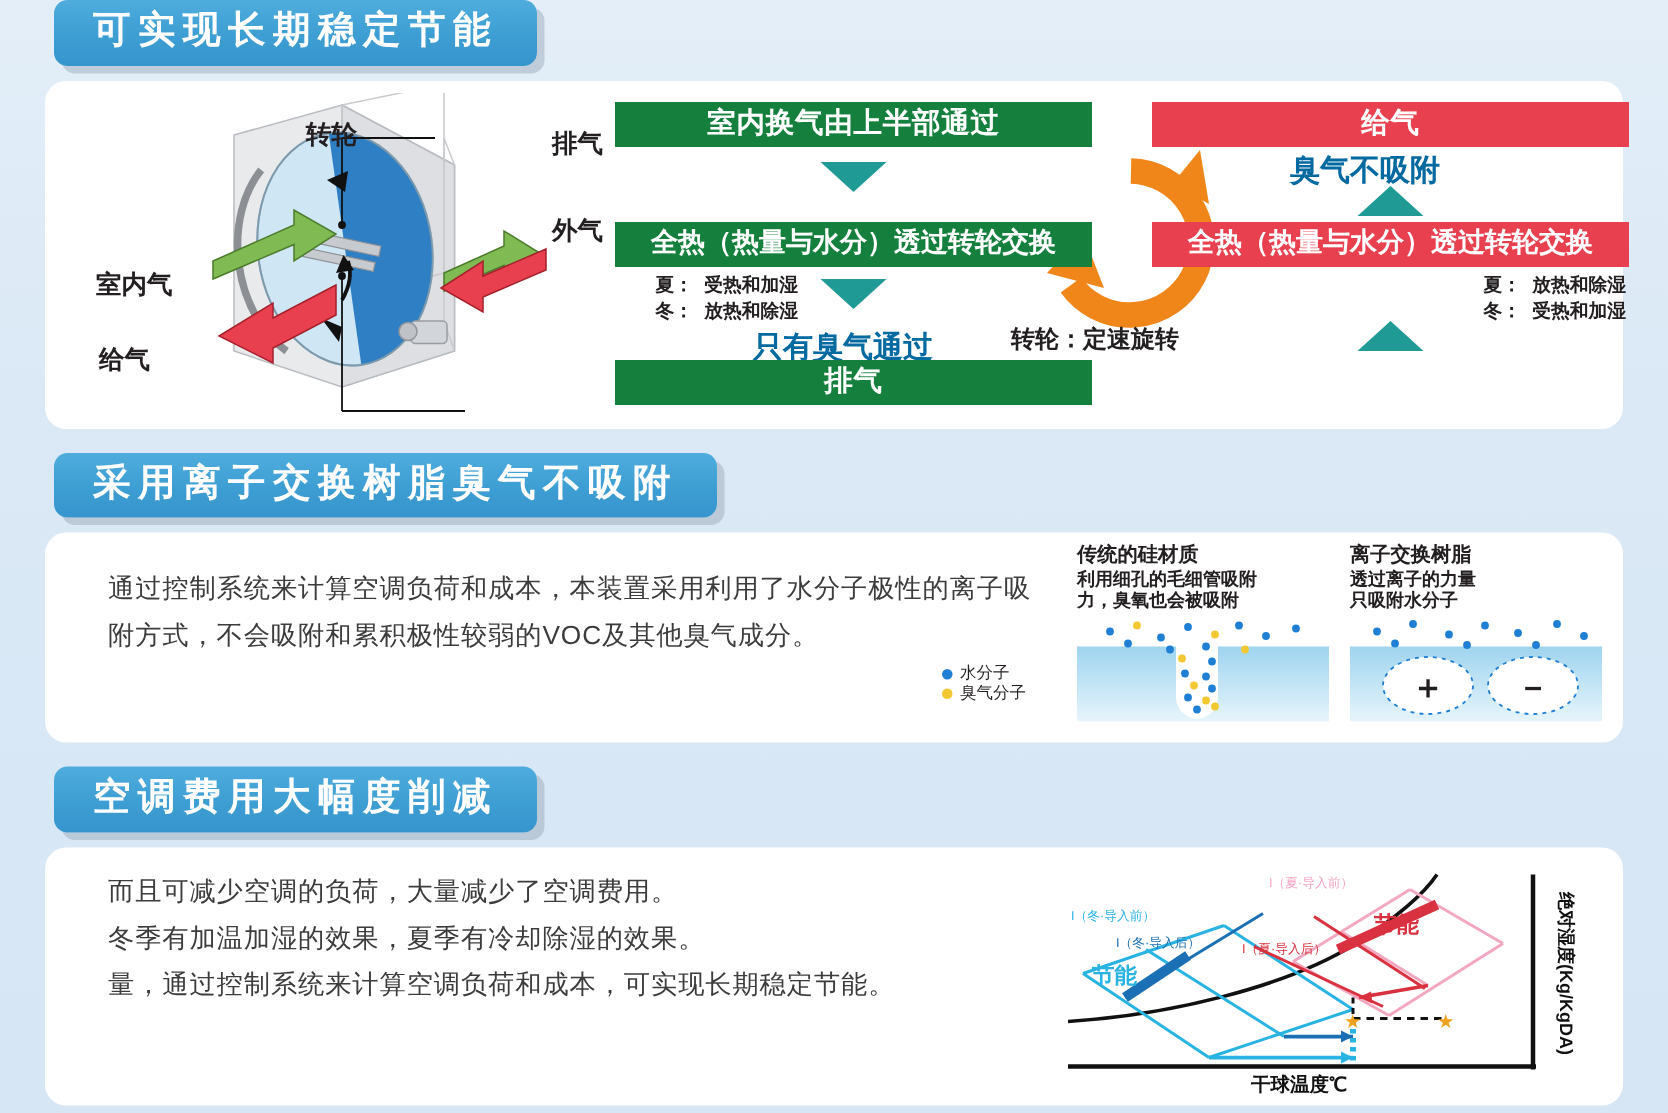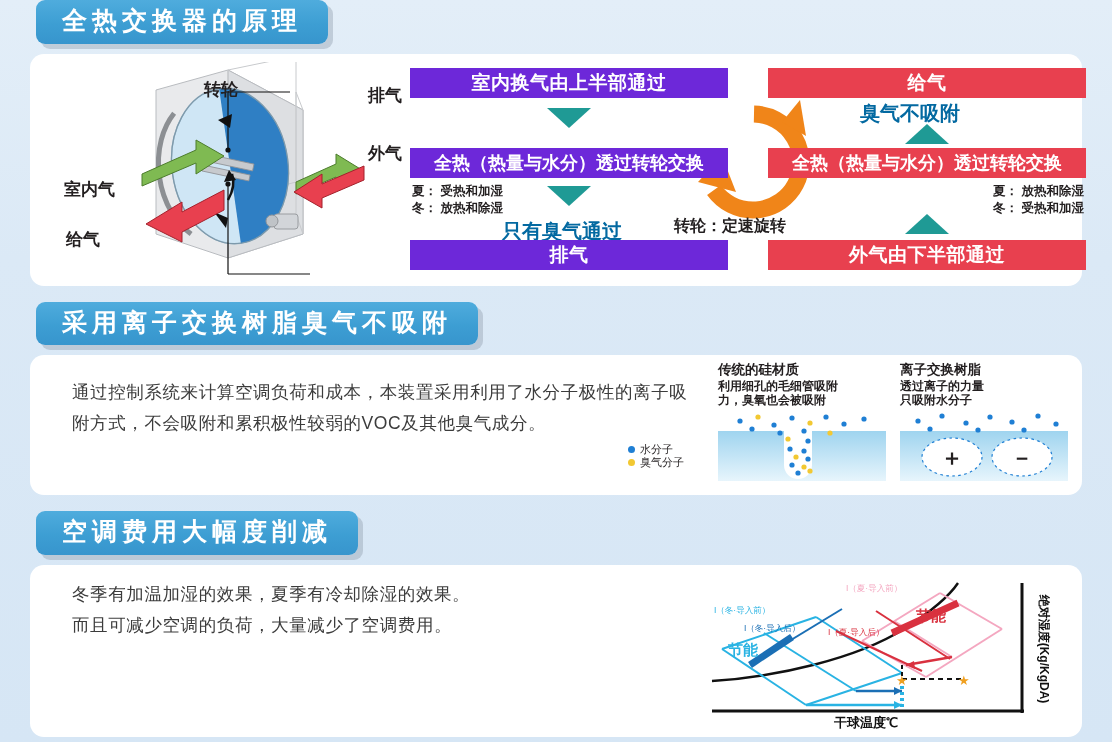--- a/index.html
+++ b/index.html
@@ -25,42 +25,42 @@
   }
   .tab-wrap { margin-left: 36px; }
   .panel {
     background: #ffffff;
     border-radius: 14px;
     margin: 10px 30px 0 30px;
     position: relative;
   }
 
   
-  #sec1-panel { height: 232px; }
+  #sec1-panel { height: 232px; font-family: Liberation Mono, monospace; }
   #rotor-art { position:absolute; left: 48px; top: 8px; width: 330px; height: 220px; }
   .art-label { position:absolute; font-size:17px; font-weight:bold; color:#231f20; white-space:nowrap;}
 
   .flow { position: absolute; top: 14px; left: 380px; right: 14px; bottom: 10px; }
   .flowcol { position:absolute; top:0; width: 318px; height: 100%; }
   .flowcol.left { left: 0; }
   .flowcol.right { left: 358px; }
   .fbox {
     position:absolute; left:0; width:100%;
     color:#fff; font-size:19px; font-weight:bold;
     text-align:center; line-height:30px; height:30px;
     white-space:nowrap;
     letter-spacing:0.5px;
   }
-  .fbox.g { background:#6d28d9; }
+  .fbox.g { background:#15803d; }
   .fbox.r { background:#e8404f; }
   .fbox.wide { font-size:18px; letter-spacing:0; }
   .tri { position:absolute; width:0; height:0; }
   .tri.down { border-left:22px solid transparent; border-right:22px solid transparent; border-top:20px solid #1f9a95; }
   .tri.up   { border-left:22px solid transparent; border-right:22px solid transparent; border-bottom:20px solid #1f9a95; }
-  .note { position:absolute; font-size:12.5px; font-weight:bold; color:#231f20; white-space:nowrap; line-height:15px;}
+  .note { position:absolute; font-size:12.5px; font-weight:bold; color:#231f20; white-space:nowrap; line-height:15px;margin-left:25px;}
   .cyan { color:#0369a1; font-size:20px; font-weight:bold; white-space:nowrap; position:absolute;}
   .rotorspeed { position:absolute; font-size:16px; font-weight:bold; color:#231f20; white-space:nowrap; }
 
   
   #sec2-panel { height: 140px; }
   .body-text { font-size:17.5px; color:#3c3c3c; line-height:31px; letter-spacing:0.6px; }
   #sec2-text { position:absolute; left:42px; top:22px; width:620px; }
   .legend { position:absolute; left:640px; top:455px; font-size:11px; font-weight:normal; color:#231f20; }
   .legend-row { display:flex; align-items:center; gap:5px; line-height:13px; }
   .dot { width:7px; height:7px; border-radius:50%; display:inline-block; }
@@ -72,21 +72,21 @@
 
   
   #sec3-panel { height: 172px; }
   #sec3-text { position:absolute; left:42px; top:14px; width:660px; }
   #sec3-chart { position:absolute; right:16px; top:8px; width:360px; height:156px; }
 </style>
 </head>
 <body>
 
 <div class="tab-wrap">
-  <span class="tab">全热交换器的原理</span>
+  <span class="tab">可实现长期稳定节能</span>
 </div>
 
 <div class="panel" id="sec1-panel">
 
   <div id="rotor-art">
     <svg width="330" height="220" viewBox="0 0 330 220">
 
       <polygon points="78,28 150,8 225,48 225,172 150,196 78,172" fill="#e9eaec" stroke="#b9bcc0" stroke-width="1"></polygon>
       <polygon points="150,8 225,48 225,172 150,196" fill="#dddfe2" stroke="#b9bcc0" stroke-width="1"></polygon>
 
@@ -155,21 +155,20 @@
     </div>
 
     <div class="flowcol right">
       <div class="fbox r" style="top:0;">给气</div>
       <div class="cyan" style="left:92px; top:32px;">臭气不吸附</div>
       <div class="tri up" style="left:137px; top:56px;"></div>
       <div class="fbox r wide" style="top:80px;">全热（热量与水分）透过转轮交换</div>
       <div class="note" style="right:2px; top:116px;">夏：  放热和除湿</div>
       <div class="note" style="right:2px; top:133px;">冬：  受热和加湿</div>
       <div class="tri up" style="left:137px; top:146px;"></div>
-      <div class="fbox r" style="top:172px;">外气由下半部通过</div>
     </div>
 
     <div class="rotorspeed" style="left:264px; top:148px;">转轮：定速旋转</div>
   </div>
 </div>
 
 <div class="tab-wrap" style="margin-top:16px;">
   <span class="tab">采用离子交换树脂臭气不吸附</span>
 </div>
 
@@ -256,22 +255,23 @@
     </div>
   </div>
 </div>
 
 <div class="tab-wrap" style="margin-top:16px;">
   <span class="tab">空调费用大幅度削减</span>
 </div>
 
 <div class="panel" id="sec3-panel">
   <div class="body-text" id="sec3-text">
+    <div>而且可减少空调的负荷，大量减少了空调费用。</div>
     <div>冬季有加温加湿的效果，夏季有冷却除湿的效果。</div>
-    <div>而且可减少空调的负荷，大量减少了空调费用。</div>
+    <div>量，通过控制系统来计算空调负荷和成本，可实现长期稳定节能。</div>
   </div>
 
   <div id="sec3-chart">
     <svg width="360" height="156" viewBox="0 0 360 156">
 
       <line x1="6" y1="138" x2="318" y2="138" stroke="#111" stroke-width="3"></line>
       <line x1="316" y1="10" x2="316" y2="140" stroke="#111" stroke-width="3"></line>
 
       <path d="M6 108 C70 104 150 86 198 56 C226 38 244 22 252 10" fill="none" stroke="#111" stroke-width="2.4"></path>
 

